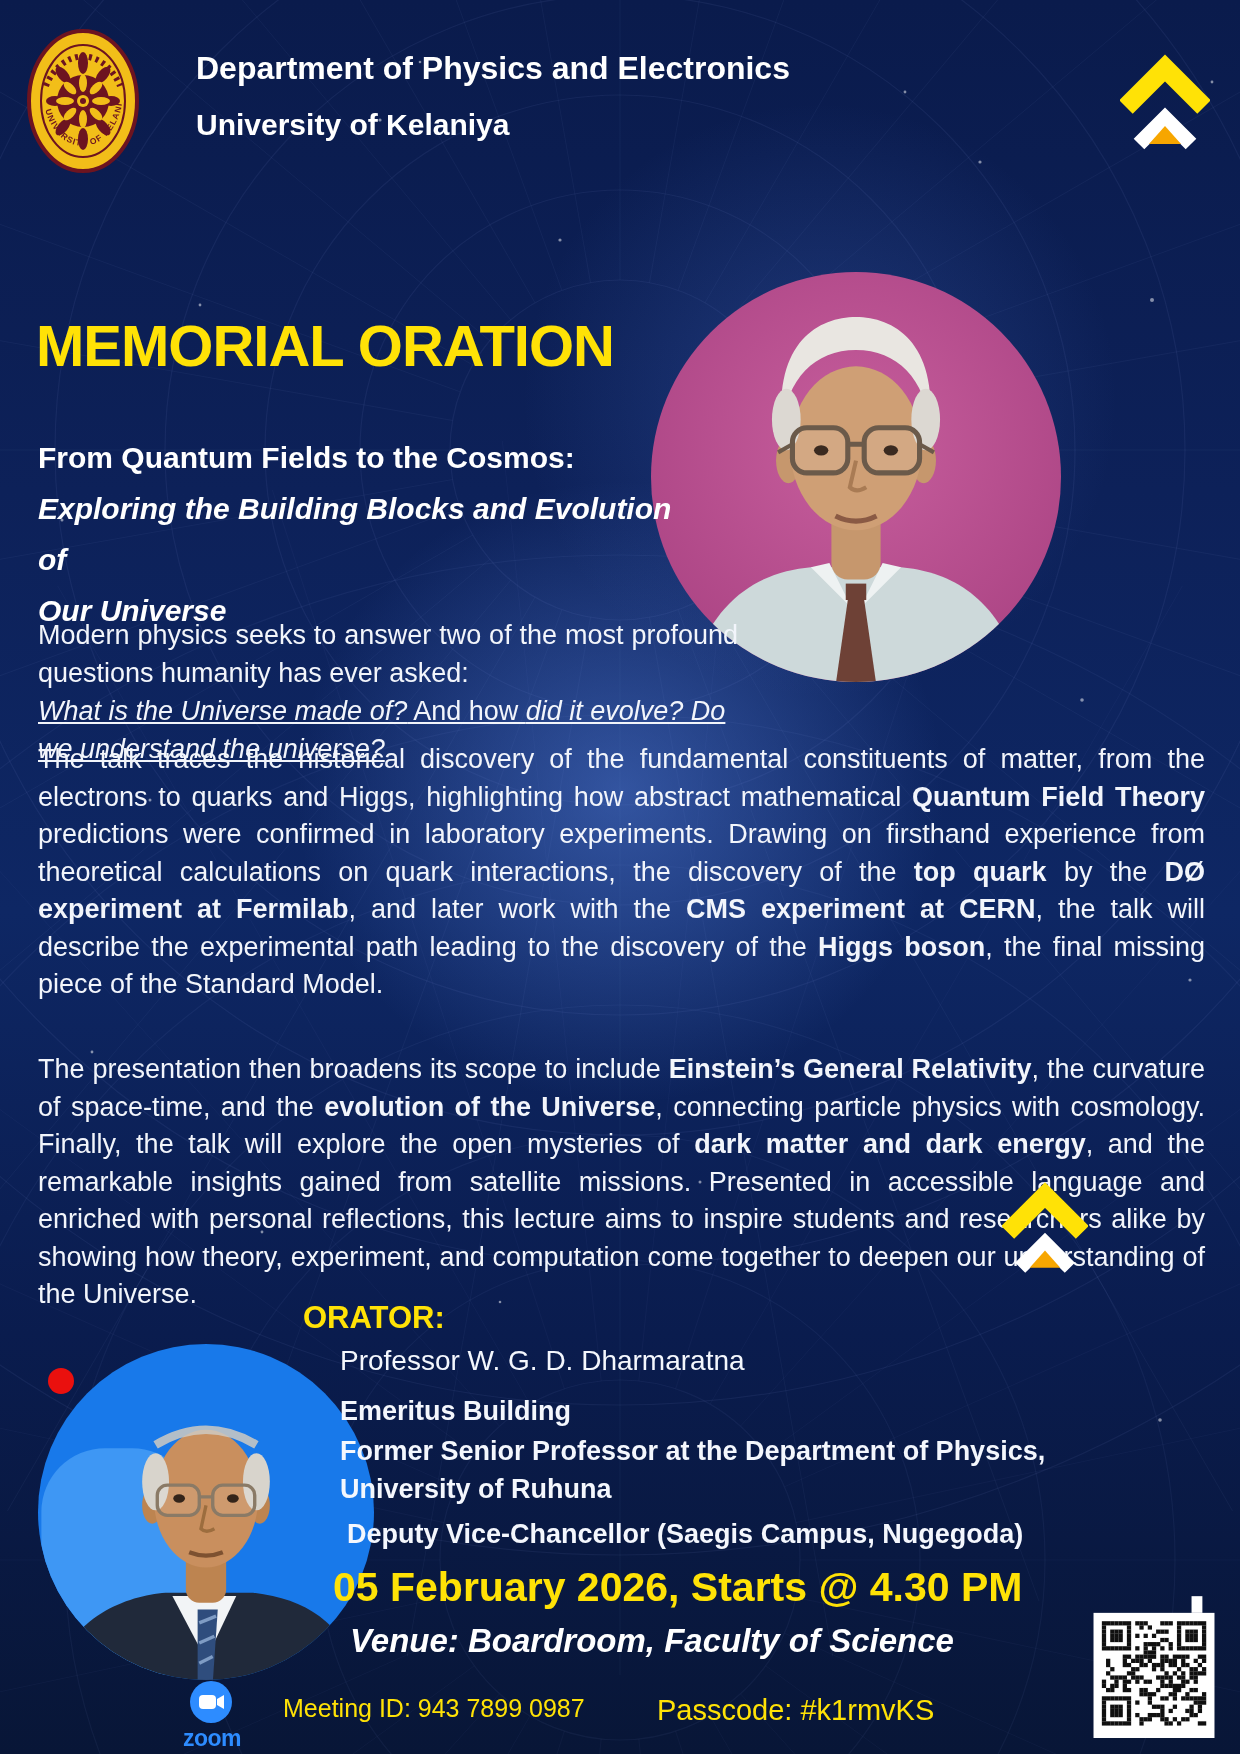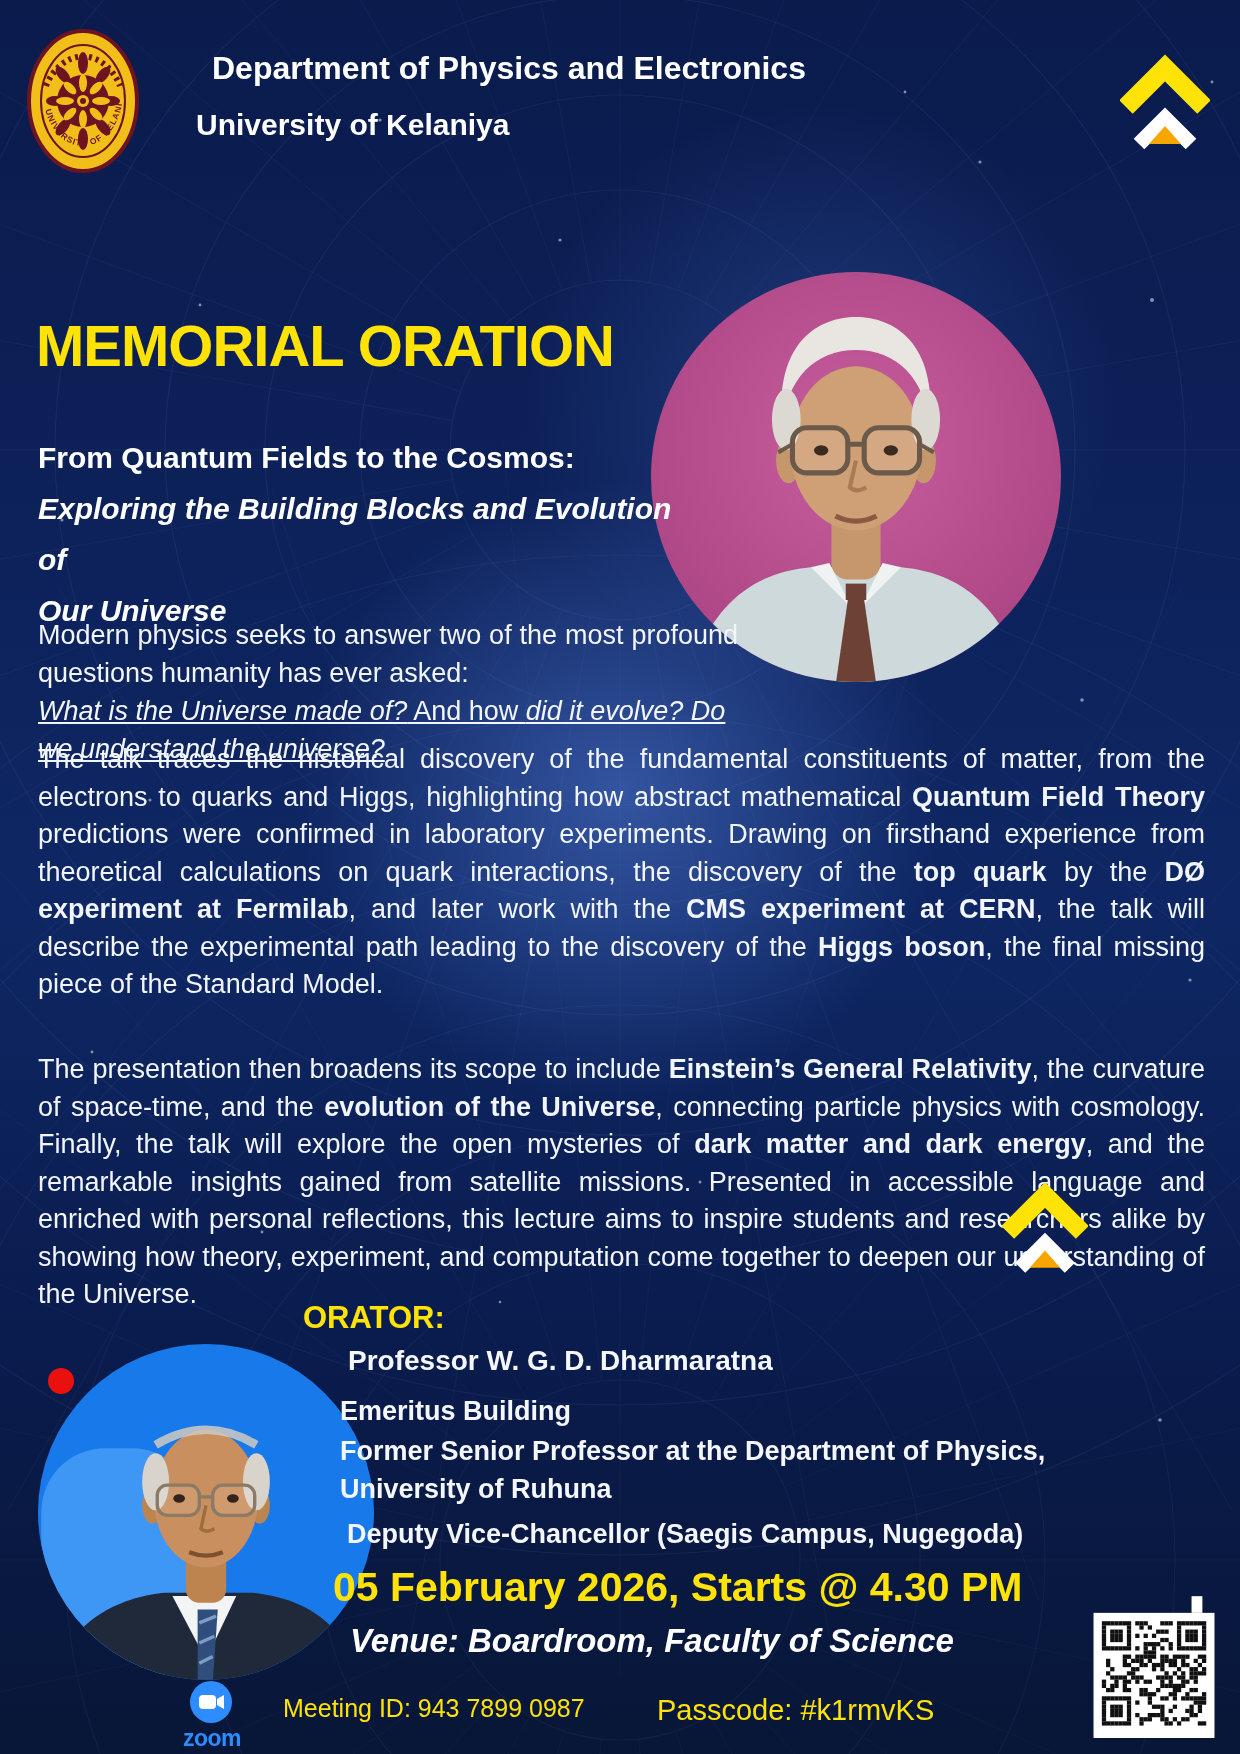--- a/index.html
+++ b/index.html
@@ -11,42 +11,42 @@
   .abs{position:absolute;}
   svg{display:block;}
   
   #bg-grid{left:0;top:0;}
   .glow-a{left:170px;top:360px;width:900px;height:920px;
     background:radial-gradient(ellipse 50% 47% at 50% 47%,rgba(92,136,230,.48),rgba(92,136,230,0) 72%);}
   .glow-b{left:520px;top:100px;width:600px;height:600px;
     background:radial-gradient(circle at 50% 50%,rgba(76,116,208,.30),rgba(76,116,208,0) 70%);}
   
   .crest{left:26px;top:28px;width:114px;height:146px;}
-  .hdr-dept{left:196px;top:50px;font-size:32px;font-weight:700;color:#ffffff;margin-left:16px;}
+  .hdr-dept{left:196px;top:50px;font-size:32px;font-weight:700;color:#ffffff;}
   .hdr-univ{left:196px;top:108px;font-size:30px;font-weight:700;color:#ffffff;}
   .chev-top{left:1120px;top:52px;width:90px;height:108px;}
   .chev-bottom{left:1002px;top:1178px;width:86px;height:104px;}
   
   .title{left:36px;top:190px;font-size:58px;line-height:104px;font-weight:700;color:#ffe206;letter-spacing:-1px;white-space:nowrap;}
   
   .subtitle{left:38px;top:432px;width:660px;font-size:30px;font-weight:700;line-height:51px;color:#ffffff;}
   .subtitle .it{font-style:italic;}
   
   .photo-top{left:651px;top:272px;width:410px;height:410px;}
   .photo-bottom{left:38px;top:1344px;width:336px;height:336px;}
   .red-dot{left:48px;top:1368px;width:26px;height:26px;border-radius:50%;background:#ea100e;}
   
   .para{left:38px;font-size:27px;line-height:37.5px;text-align:justify;color:#f2f5fb;}
   .p-intro{top:617px;width:700px;}
   .p-q{top:693px;width:710px;text-align:left;text-decoration:underline;}
   .p2{top:741px;width:1167px;}
   .p3{top:1051px;width:1167px;}
   
   .orator-label{left:303px;top:1300px;font-size:31px;font-weight:700;color:#ffe206;}
-  .orator-name{left:340px;top:1345px;font-size:28px;font-weight:700;margin-left:8px;}
+  .orator-name{left:340px;top:1345px;font-size:28px;font-weight:400;}
   .role{font-size:27px;font-weight:700;}
   .r1{left:340px;top:1396px;}
   .r2{left:340px;top:1436px;}
   .r3{left:340px;top:1474px;}
   .r4{left:347px;top:1519px;}
   
   .date{left:333px;top:1564px;font-size:41px;font-weight:700;color:#ffe206;white-space:nowrap;}
   .venue{left:350px;top:1622px;font-size:33px;font-weight:700;font-style:italic;color:#ffffff;white-space:nowrap;}
   .meeting{left:283px;top:1694px;font-size:25px;color:#ffe206;white-space:nowrap;}
   .passcode{left:657px;top:1694px;font-size:29px;color:#ffe206;white-space:nowrap;}

